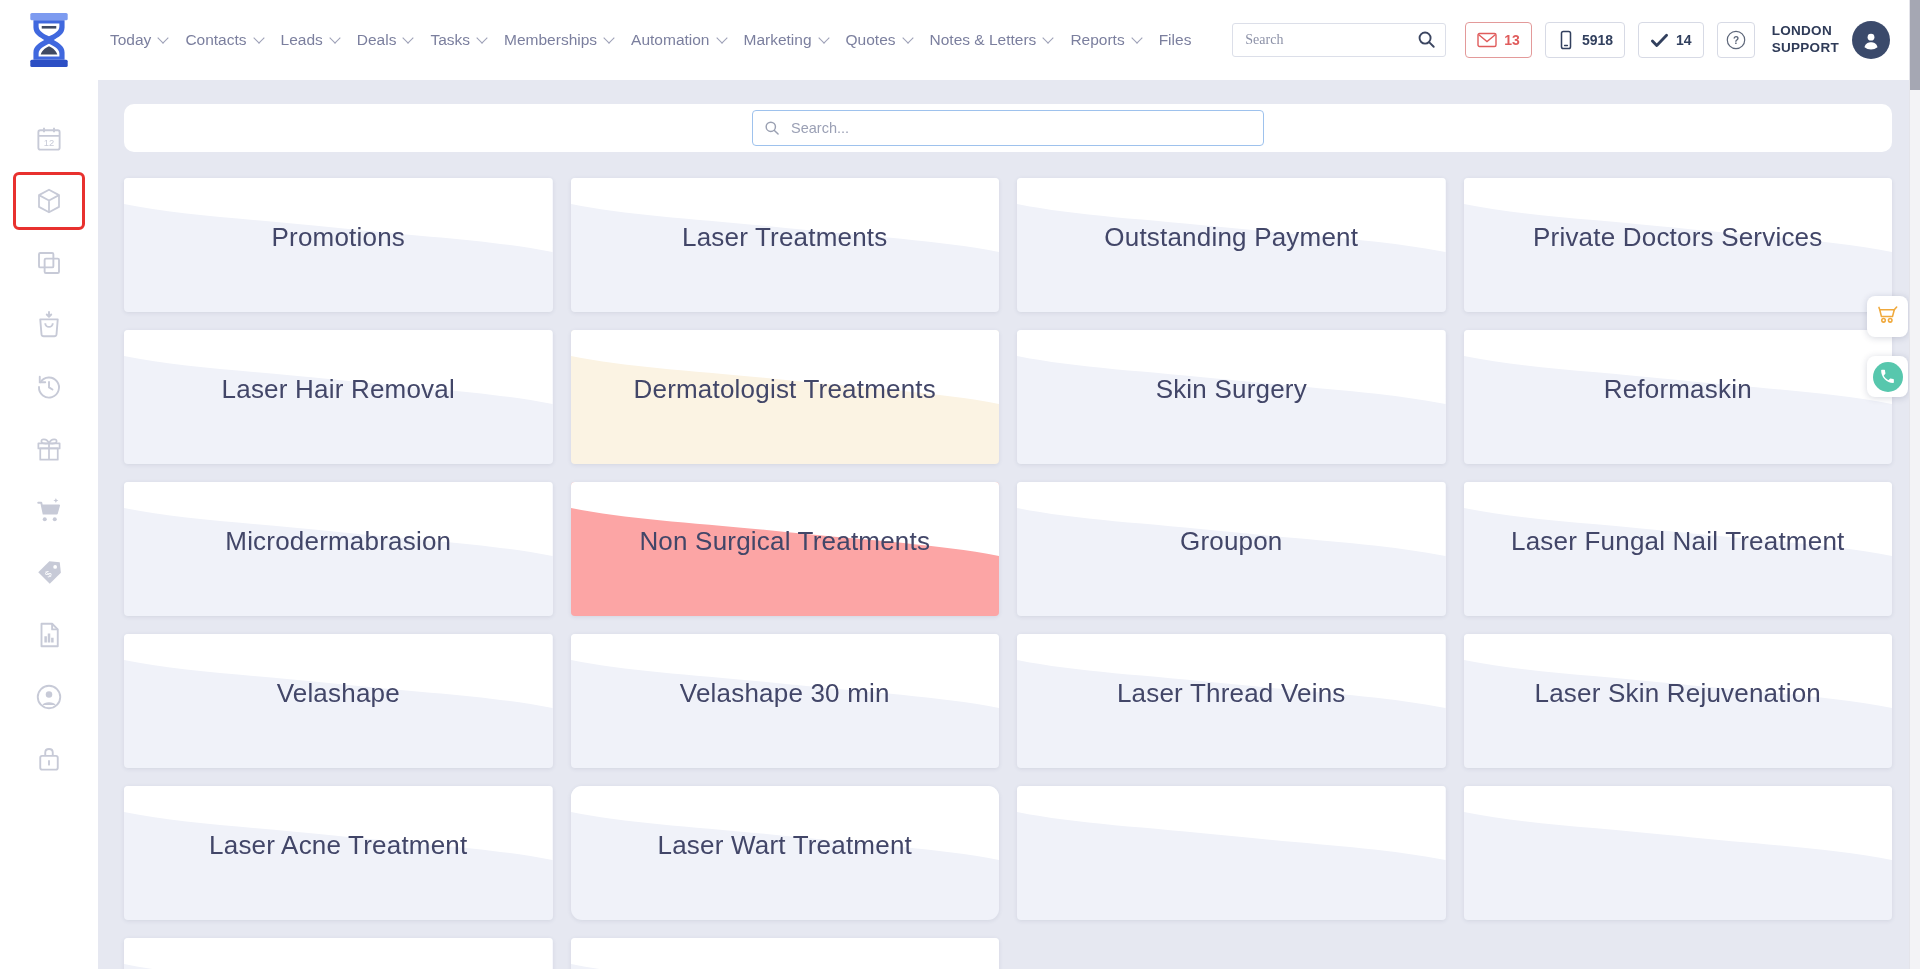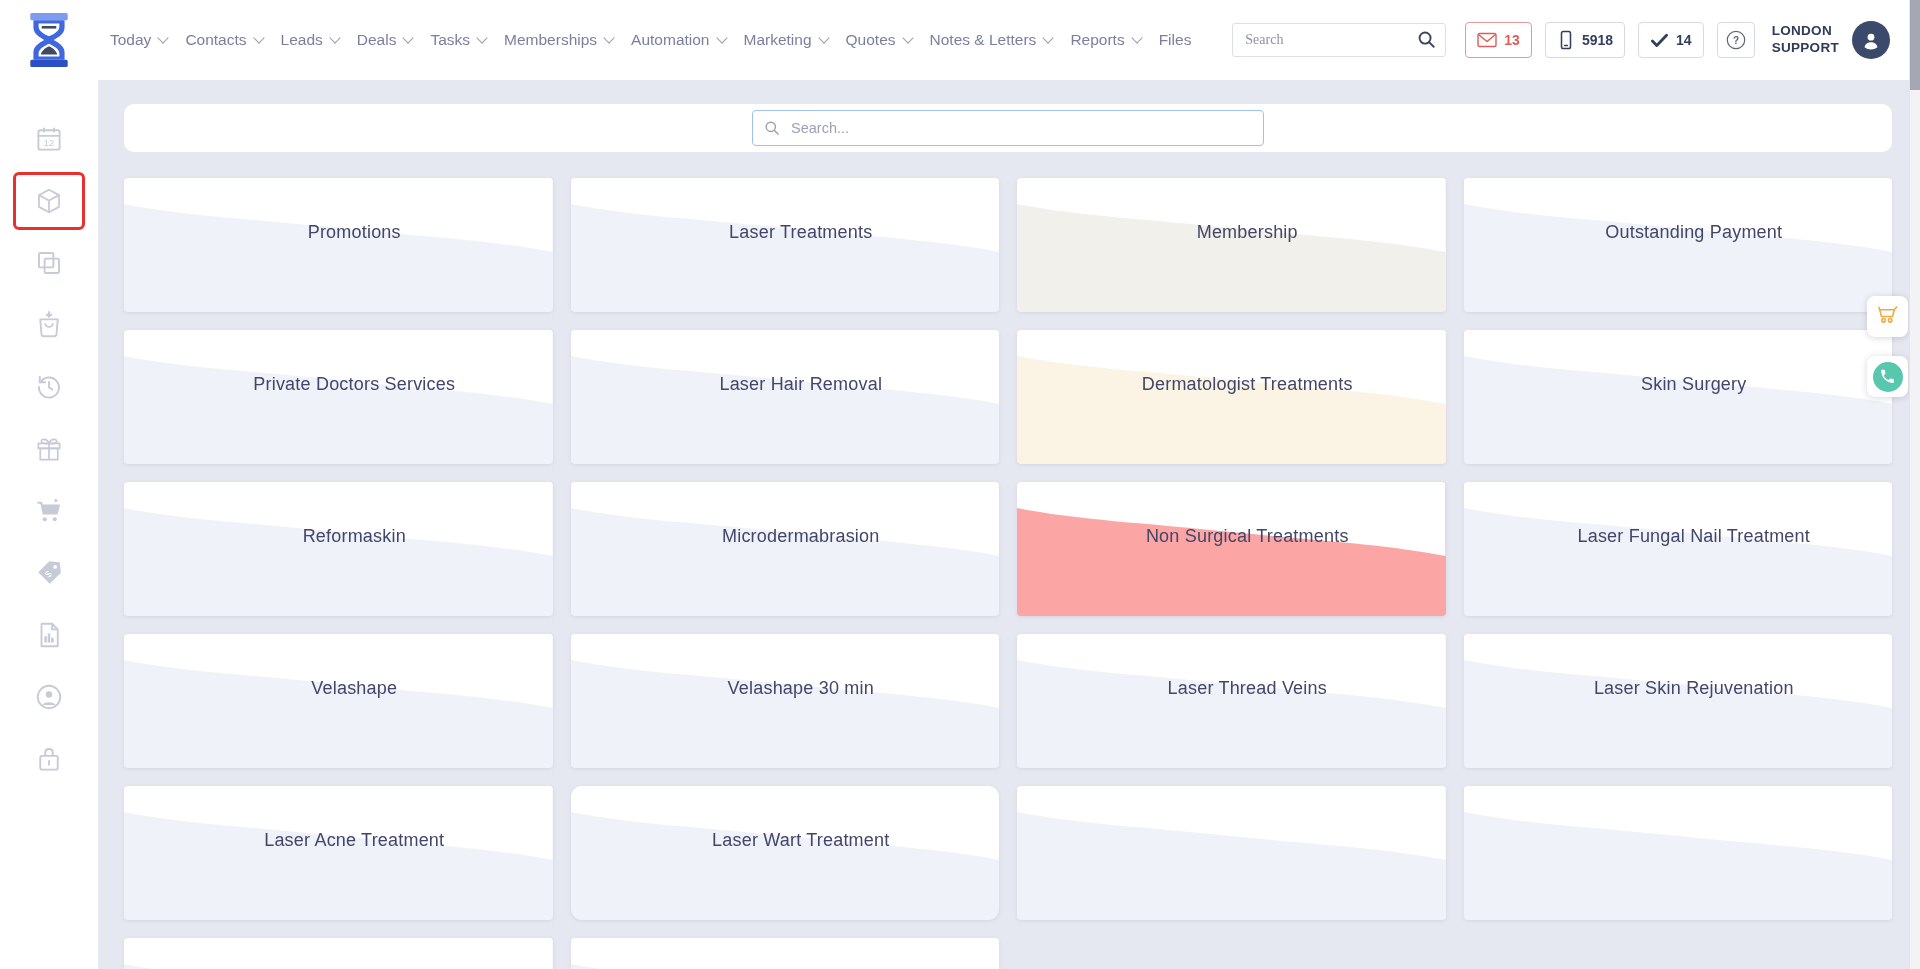--- a/index.html
+++ b/index.html
@@ -36,21 +36,21 @@
   .main{position:absolute;left:98px;top:80px;right:0;bottom:0;background:#e6e8f1;overflow:hidden;}
   .toolbar{position:absolute;left:26px;top:24px;width:1768px;height:48px;background:#fff;border-radius:10px;}
   .main-search{position:absolute;left:50%;transform:translateX(-50%);top:6px;width:512px;height:36px;}
   .main-search input{width:100%;height:100%;box-sizing:border-box;border:1px solid #9ec2ed;border-radius:4px;padding:0 12px 0 38px;font-size:14.5px;color:#555b76;outline:none;background:#fff;font-family:inherit;}
   .main-search input::placeholder{color:#9ba0b5;}
   .main-search .mag{position:absolute;left:12px;top:10px;width:16px;height:16px;color:#9aa0b2;}
 
   .card-grid{position:absolute;left:26px;top:98px;width:1768px;display:grid;grid-template-columns:repeat(4,1fr);grid-auto-rows:134px;gap:18px;}
   .card{position:relative;border-radius:4px;overflow:hidden;box-shadow:0 1px 4px rgba(45,55,100,.10);cursor:pointer;}
   .card .wave{position:absolute;top:0;left:0;width:100%;height:80px;display:block;}
-  .card .label{position:absolute;top:44px;left:16px;width:100%;text-align:center;font-size:18px;color:#424668;letter-spacing:.2px;}
+  .card .label{position:absolute;top:44px;left:0;width:100%;text-align:center;font-size:26px;color:#424668;letter-spacing:.2px;}
 
   
   .float-btn{position:absolute;right:12px;width:41px;height:41px;background:#fff;border-radius:8px;box-shadow:0 1px 7px rgba(30,40,80,.18);display:flex;align-items:center;justify-content:center;cursor:pointer;z-index:6;}
   #cart-btn{top:296px;color:#f0a93c;}
   #cart-btn svg{width:25px;height:25px;}
   #wa-btn{top:356px;}
   .wa-circle{width:30px;height:30px;border-radius:50%;background:#57c7ad;display:flex;align-items:center;justify-content:center;color:#fff;}
   .wa-circle svg{width:17px;height:17px;}
 
   
@@ -314,26 +314,20 @@
             <path d="M0 0h429v74c-62-12-128-15-214-24C129 41 60 38 0 26z" fill="#ffffff"></path>
           </svg>
           <div class="label">Promotions</div>
         </div>
         <div class="card" style="background: rgb(240, 242, 249);">
           <svg class="wave" viewBox="0 0 429 80" preserveAspectRatio="none">
             <path d="M0 0h429v74c-62-12-128-15-214-24C129 41 60 38 0 26z" fill="#ffffff"></path>
           </svg>
           <div class="label">Laser Treatments</div>
         </div>
-        <div class="card" style="background: rgb(242, 240, 234);">
-          <svg class="wave" viewBox="0 0 429 80" preserveAspectRatio="none">
-            <path d="M0 0h429v74c-62-12-128-15-214-24C129 41 60 38 0 26z" fill="#ffffff"></path>
-          </svg>
-          <div class="label">Membership</div>
-        </div>
         <div class="card" style="background: rgb(240, 242, 249);">
           <svg class="wave" viewBox="0 0 429 80" preserveAspectRatio="none">
             <path d="M0 0h429v74c-62-12-128-15-214-24C129 41 60 38 0 26z" fill="#ffffff"></path>
           </svg>
           <div class="label">Outstanding Payment</div>
         </div>
         <div class="card" style="background: rgb(240, 242, 249);">
           <svg class="wave" viewBox="0 0 429 80" preserveAspectRatio="none">
             <path d="M0 0h429v74c-62-12-128-15-214-24C129 41 60 38 0 26z" fill="#ffffff"></path>
           </svg>
@@ -367,20 +361,26 @@
           <svg class="wave" viewBox="0 0 429 80" preserveAspectRatio="none">
             <path d="M0 0h429v74c-62-12-128-15-214-24C129 41 60 38 0 26z" fill="#ffffff"></path>
           </svg>
           <div class="label">Microdermabrasion</div>
         </div>
         <div class="card" style="background: #fca5a5; padding-left: 32px;">
           <svg class="wave" viewBox="0 0 429 80" preserveAspectRatio="none">
             <path d="M0 0h429v74c-62-12-128-15-214-24C129 41 60 38 0 26z" fill="#ffffff"></path>
           </svg>
           <div class="label">Non Surgical Treatments</div>
+        </div>
+        <div class="card" style="background: rgb(240, 242, 249);">
+          <svg class="wave" viewBox="0 0 429 80" preserveAspectRatio="none">
+            <path d="M0 0h429v74c-62-12-128-15-214-24C129 41 60 38 0 26z" fill="#ffffff"></path>
+          </svg>
+          <div class="label">Groupon</div>
         </div>
         <div class="card" style="background: rgb(240, 242, 249);">
           <svg class="wave" viewBox="0 0 429 80" preserveAspectRatio="none">
             <path d="M0 0h429v74c-62-12-128-15-214-24C129 41 60 38 0 26z" fill="#ffffff"></path>
           </svg>
           <div class="label">Laser Fungal Nail Treatment</div>
         </div>
         <div class="card" style="background: rgb(240, 242, 249);">
           <svg class="wave" viewBox="0 0 429 80" preserveAspectRatio="none">
             <path d="M0 0h429v74c-62-12-128-15-214-24C129 41 60 38 0 26z" fill="#ffffff"></path>

